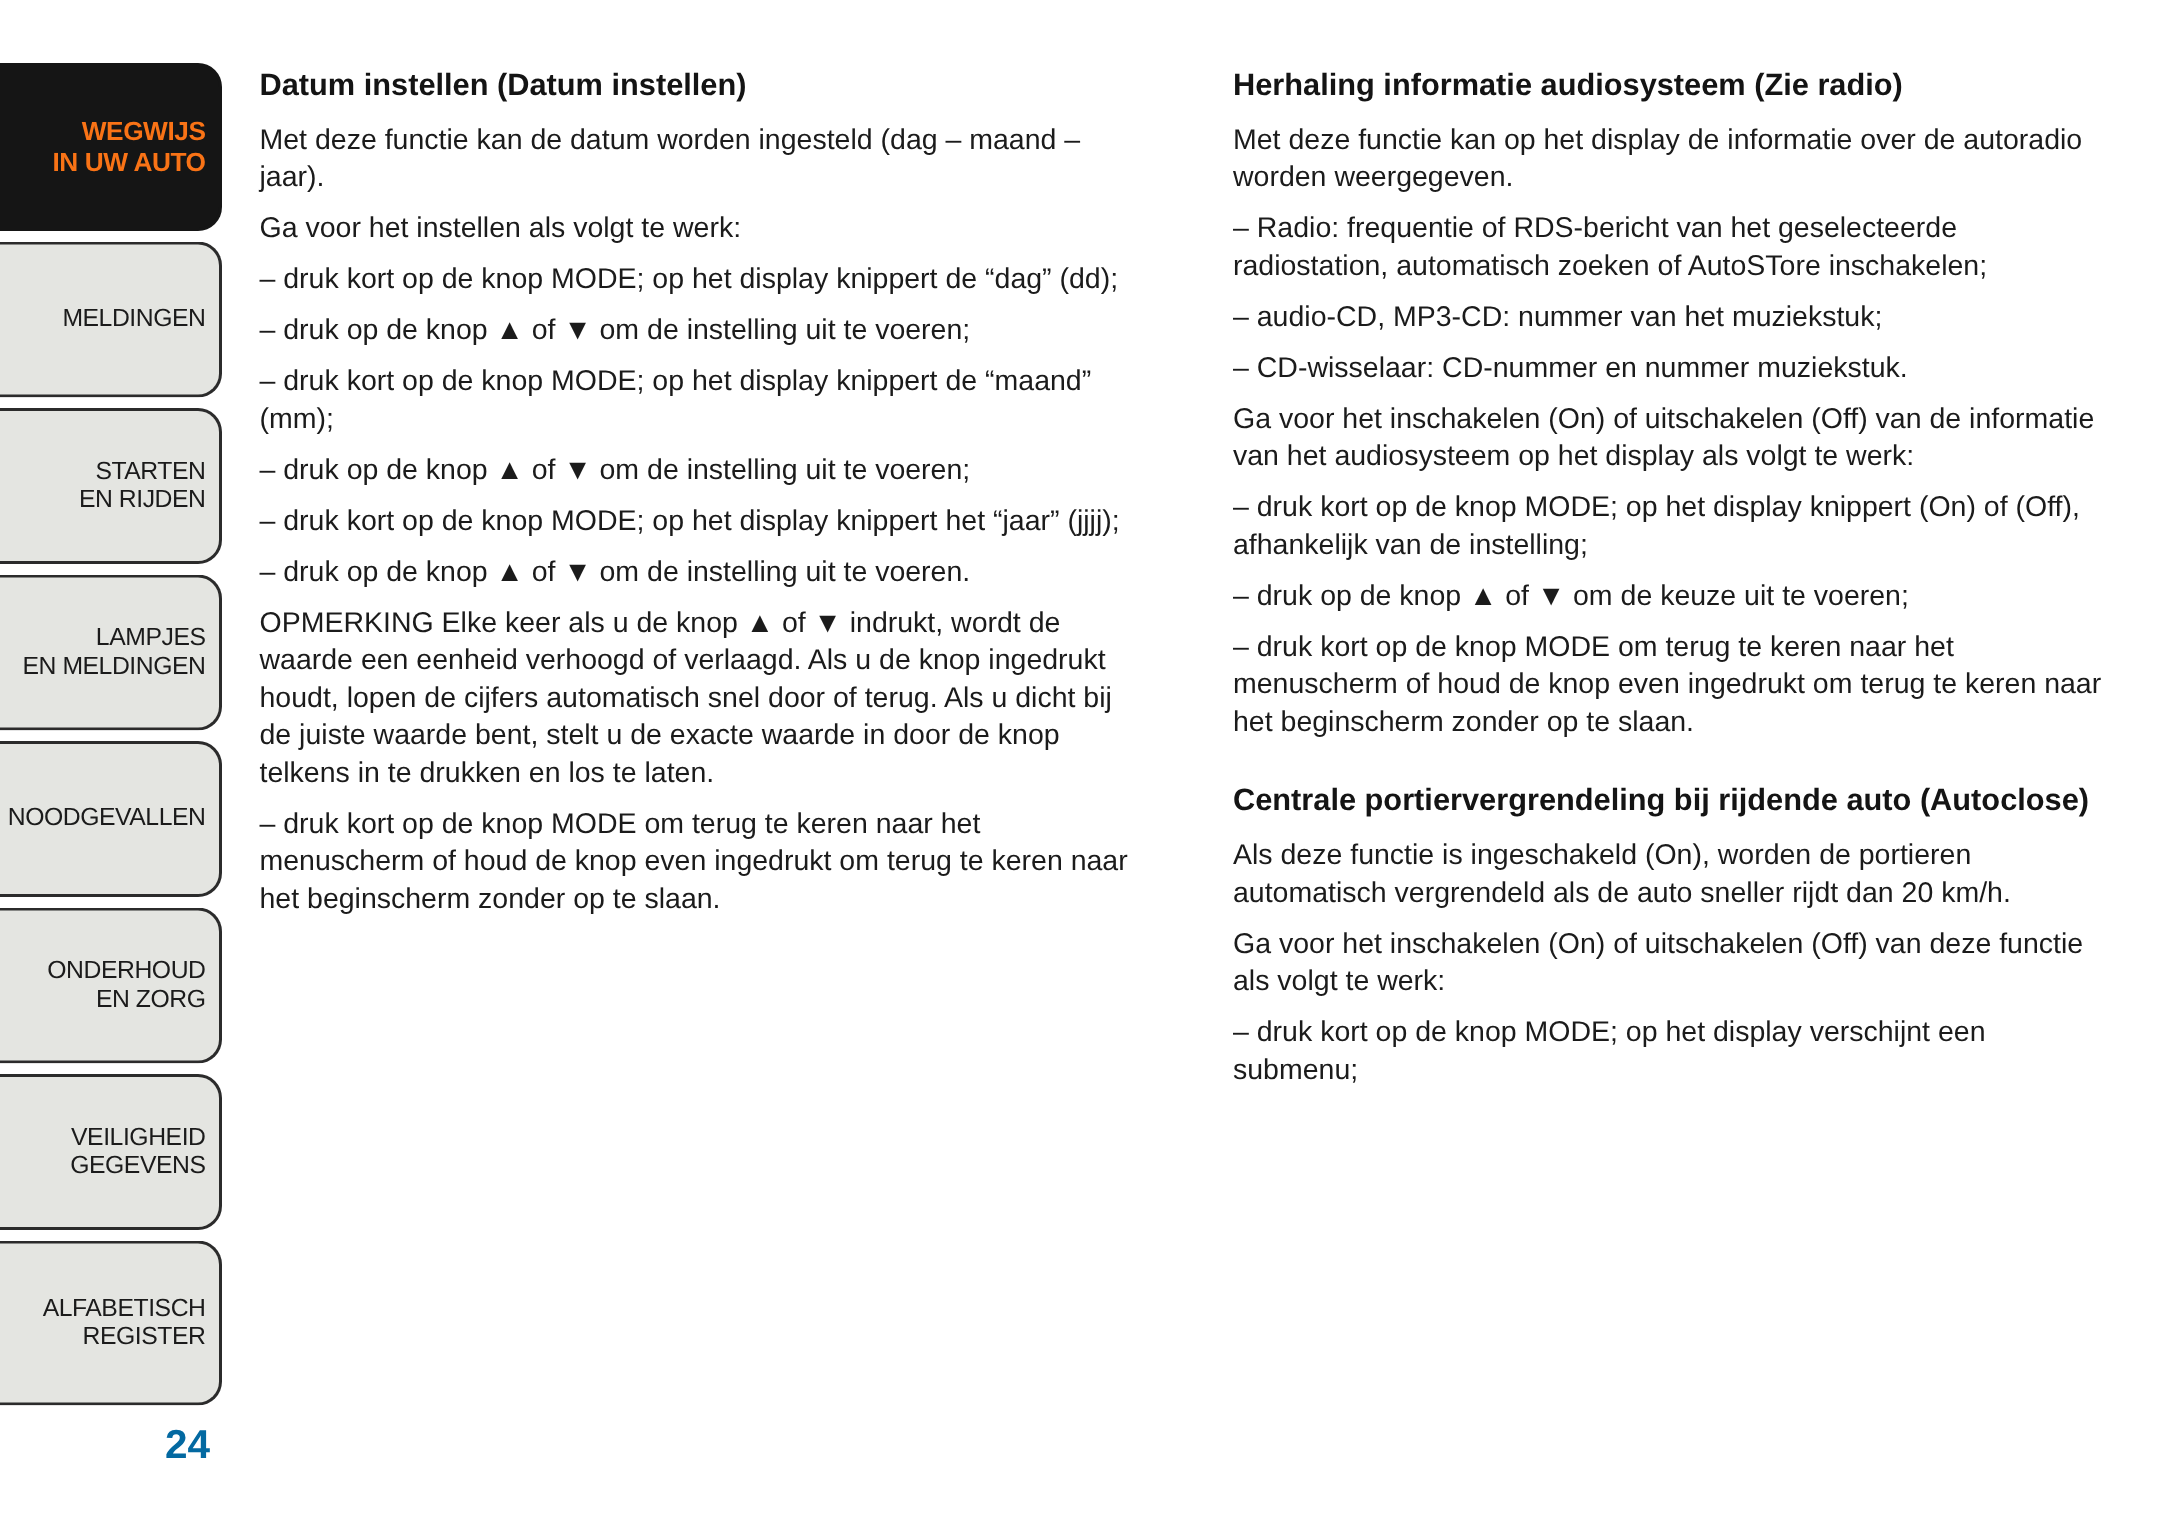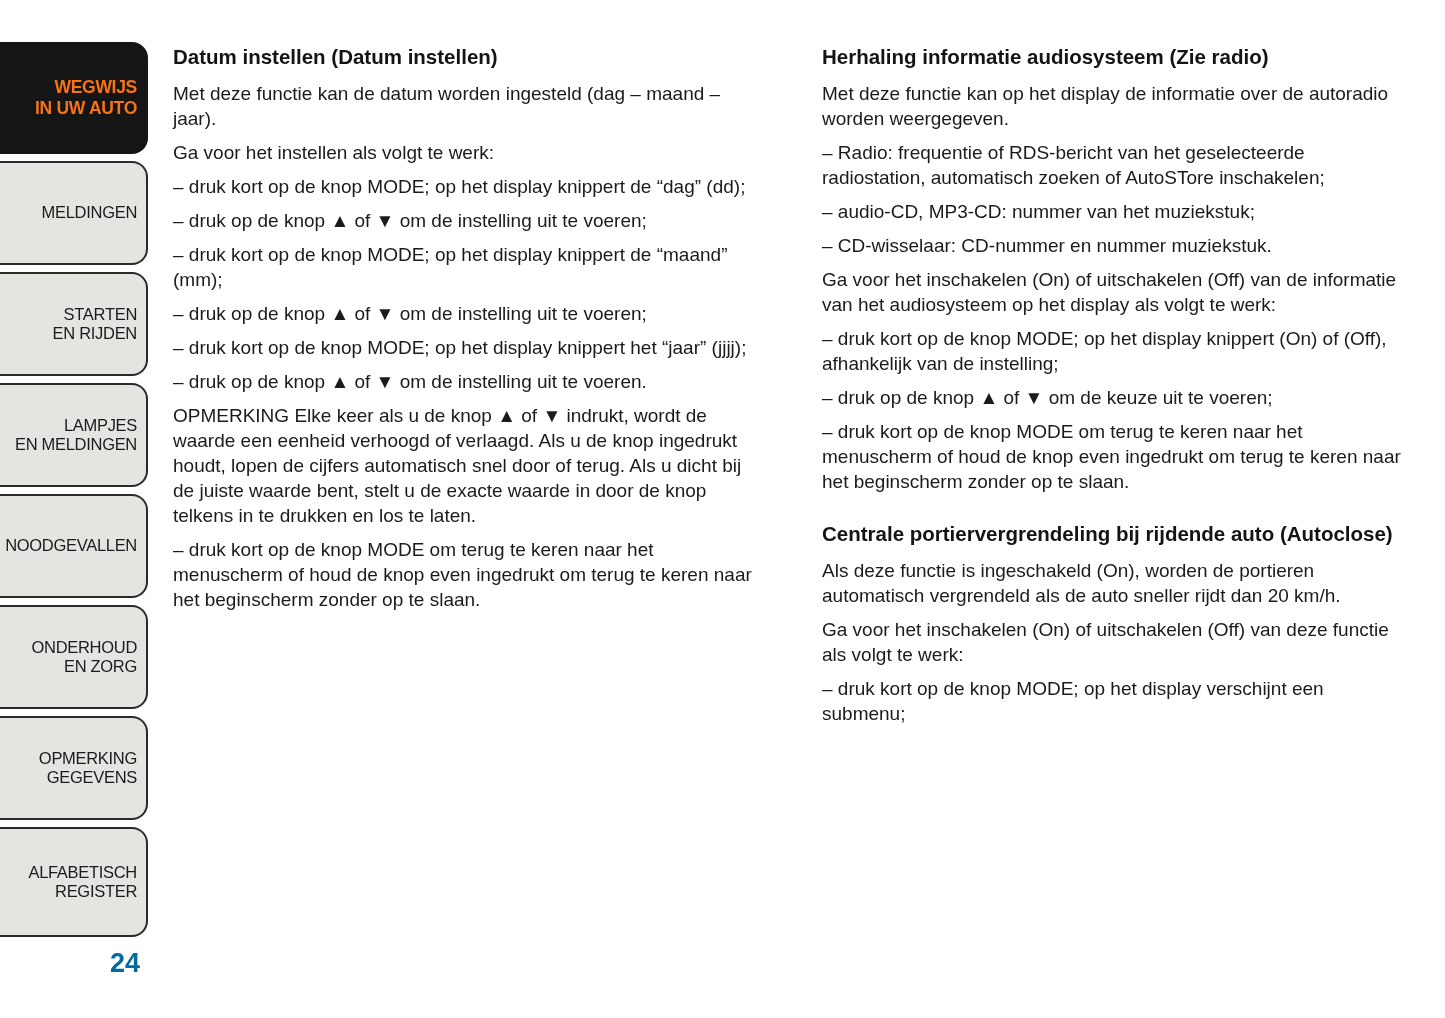--- a/index.html
+++ b/index.html
@@ -114,21 +114,21 @@
 EN MELDINGEN</span>
     </div>
     <div class="tab">
       <span class="tab-label">NOODGEVALLEN</span>
     </div>
     <div class="tab">
       <span class="tab-label">ONDERHOUD
 EN ZORG</span>
     </div>
     <div class="tab">
-      <span class="tab-label">OPMERKING
+      <span class="tab-label">VEILIGHEID
 GEGEVENS</span>
     </div>
     <div class="tab last">
       <span class="tab-label">ALFABETISCH
 REGISTER</span>
     </div>
   </nav>
 
   <div class="page-number">24</div>
 

